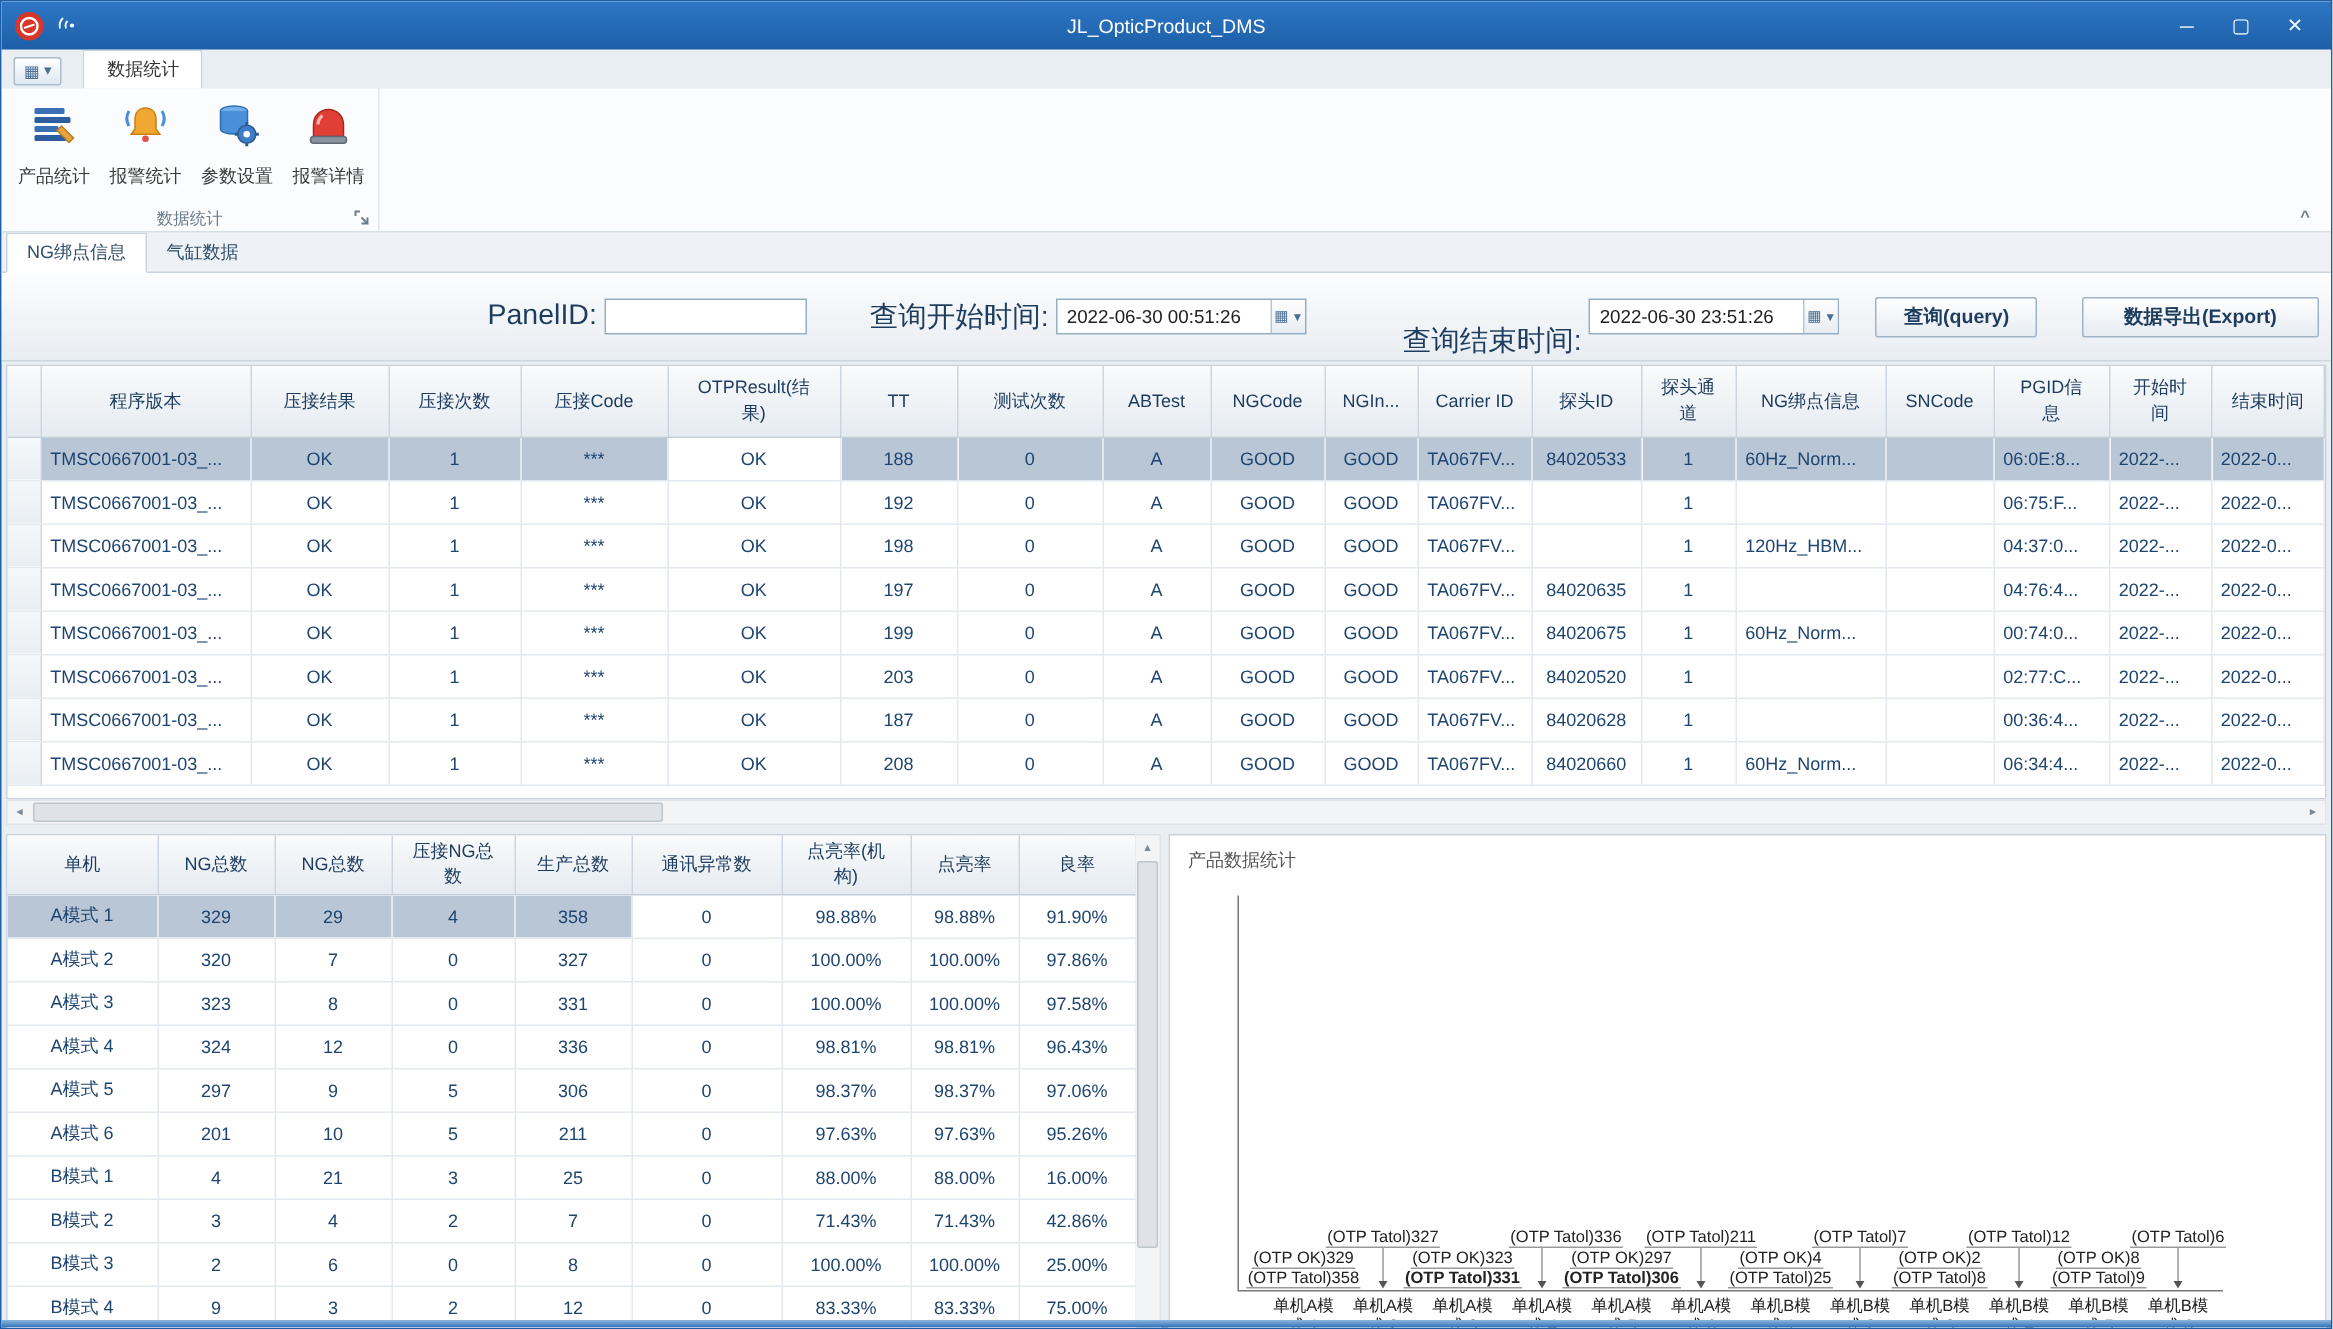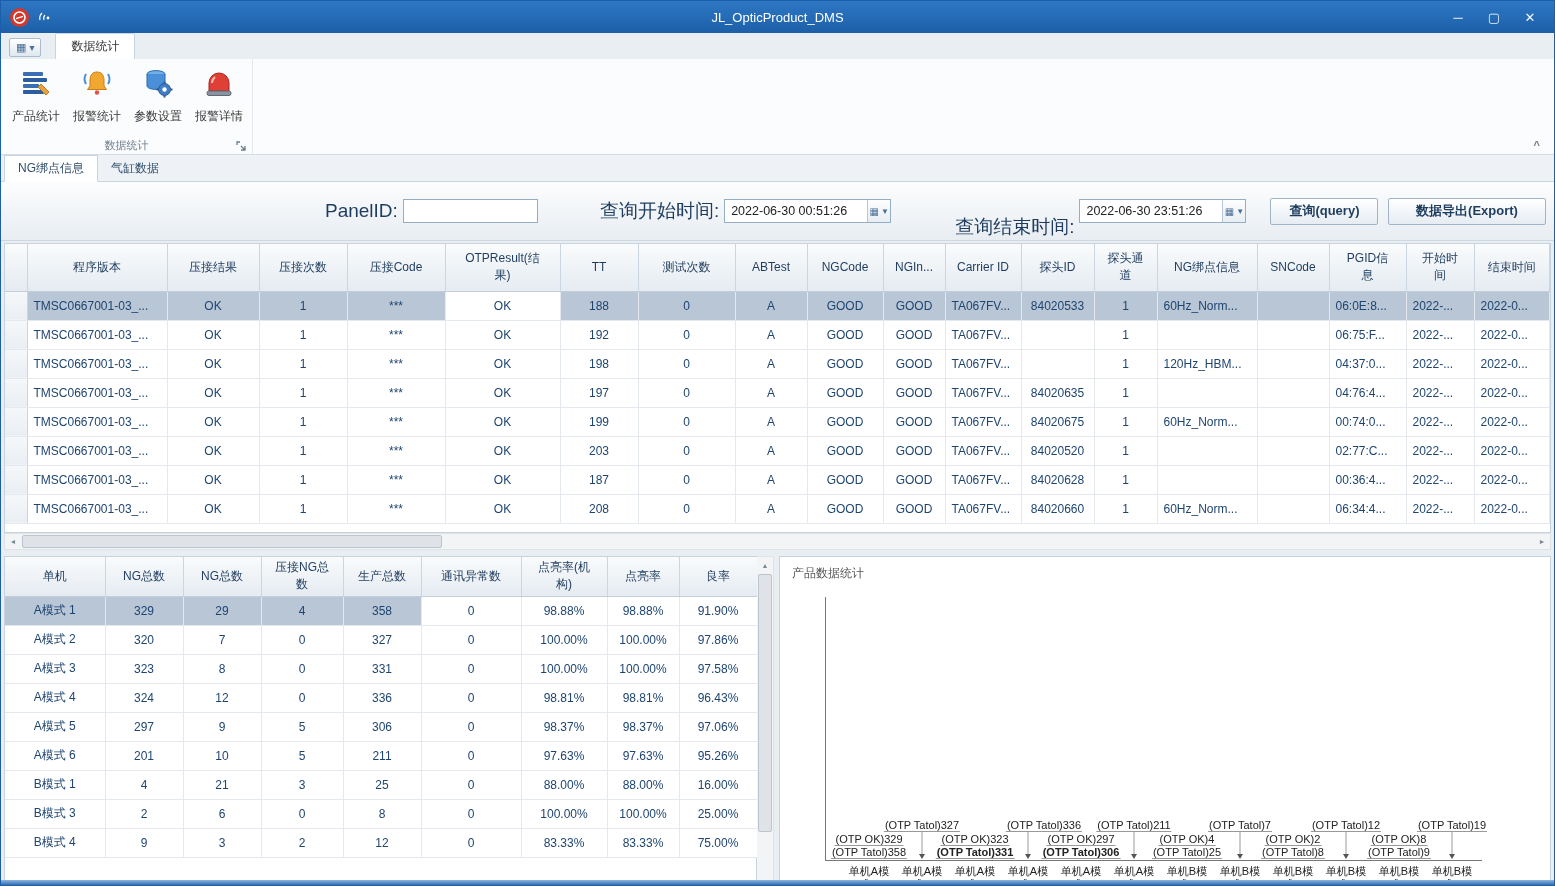--- a/index.html
+++ b/index.html
@@ -184,21 +184,21 @@
   </div>
 
   <div class="page-tabs">
     <div class="ptab active">NG绑点信息</div>
     <div class="ptab">气缸数据</div>
   </div>
 
   <div class="filter-bar">
     <span class="flabel" style="margin-left:302px;">PanelID:</span>
     <input class="finput" value="" style="">
-    <span class="flabel" style="margin-left:40px;">查询开始时间:</span>
+    <span class="flabel" style="margin-left:20px;">查询开始时间:</span>
     <div class="dtfield">
       <div class="val">2022-06-30 00:51:26</div>
       <div class="drop">
         <span style="font-size:10px;">▦</span>
           <span>▼</span>
       </div>
     </div>
     <span class="flabel" style="margin-left:42px;margin-top:32px;">查询结束时间:</span>
     <div class="dtfield">
       <div class="val">2022-06-30 23:51:26</div>
@@ -540,20 +540,31 @@
               <tr>
                 <td class="al-c">B模式 1</td>
                 <td class="al-c">4</td>
                 <td class="al-c">21</td>
                 <td class="al-c">3</td>
                 <td class="al-c">25</td>
                 <td class="al-c">0</td>
                 <td class="al-c">88.00%</td>
                 <td class="al-c">88.00%</td>
                 <td class="al-c">16.00%</td>
+              </tr>
+              <tr>
+                <td class="al-c">B模式 2</td>
+                <td class="al-c">3</td>
+                <td class="al-c">4</td>
+                <td class="al-c">2</td>
+                <td class="al-c">7</td>
+                <td class="al-c">0</td>
+                <td class="al-c">71.43%</td>
+                <td class="al-c">71.43%</td>
+                <td class="al-c">42.86%</td>
               </tr>
               <tr>
                 <td class="al-c">B模式 3</td>
                 <td class="al-c">2</td>
                 <td class="al-c">6</td>
                 <td class="al-c">0</td>
                 <td class="al-c">8</td>
                 <td class="al-c">0</td>
                 <td class="al-c">100.00%</td>
                 <td class="al-c">100.00%</td>
@@ -635,20 +646,20 @@
           <div class="callout" style="left: 407px; top: 276px;">(OTP OK)4</div>
           <div class="callout" style="left: 407px; top: 289px;">(OTP Tatol)25</div>
           <div class="callout" style="left: 460px; top: 262px;">(OTP Tatol)7</div>
           <div class="connector" style="left: 460px; top: 275px; height: 22px;"></div>
           <div class="callout" style="left: 513px; top: 276px;">(OTP OK)2</div>
           <div class="callout" style="left: 513px; top: 289px;">(OTP Tatol)8</div>
           <div class="callout" style="left: 566px; top: 262px;">(OTP Tatol)12</div>
           <div class="connector" style="left: 566px; top: 275px; height: 22px;"></div>
           <div class="callout" style="left: 619px; top: 276px;">(OTP OK)8</div>
           <div class="callout" style="left: 619px; top: 289px;">(OTP Tatol)9</div>
-          <div class="callout" style="left: 672px; top: 262px;">(OTP Tatol)19</div>
+          <div class="callout" style="left: 672px; top: 262px;">(OTP Tatol)6</div>
           <div class="connector" style="left: 672px; top: 275px; height: 22px;"></div>
         </div>
     </div>
   </div>
 
   <div class="bottom-frame"></div>
 </div>
 
 </body></html>

